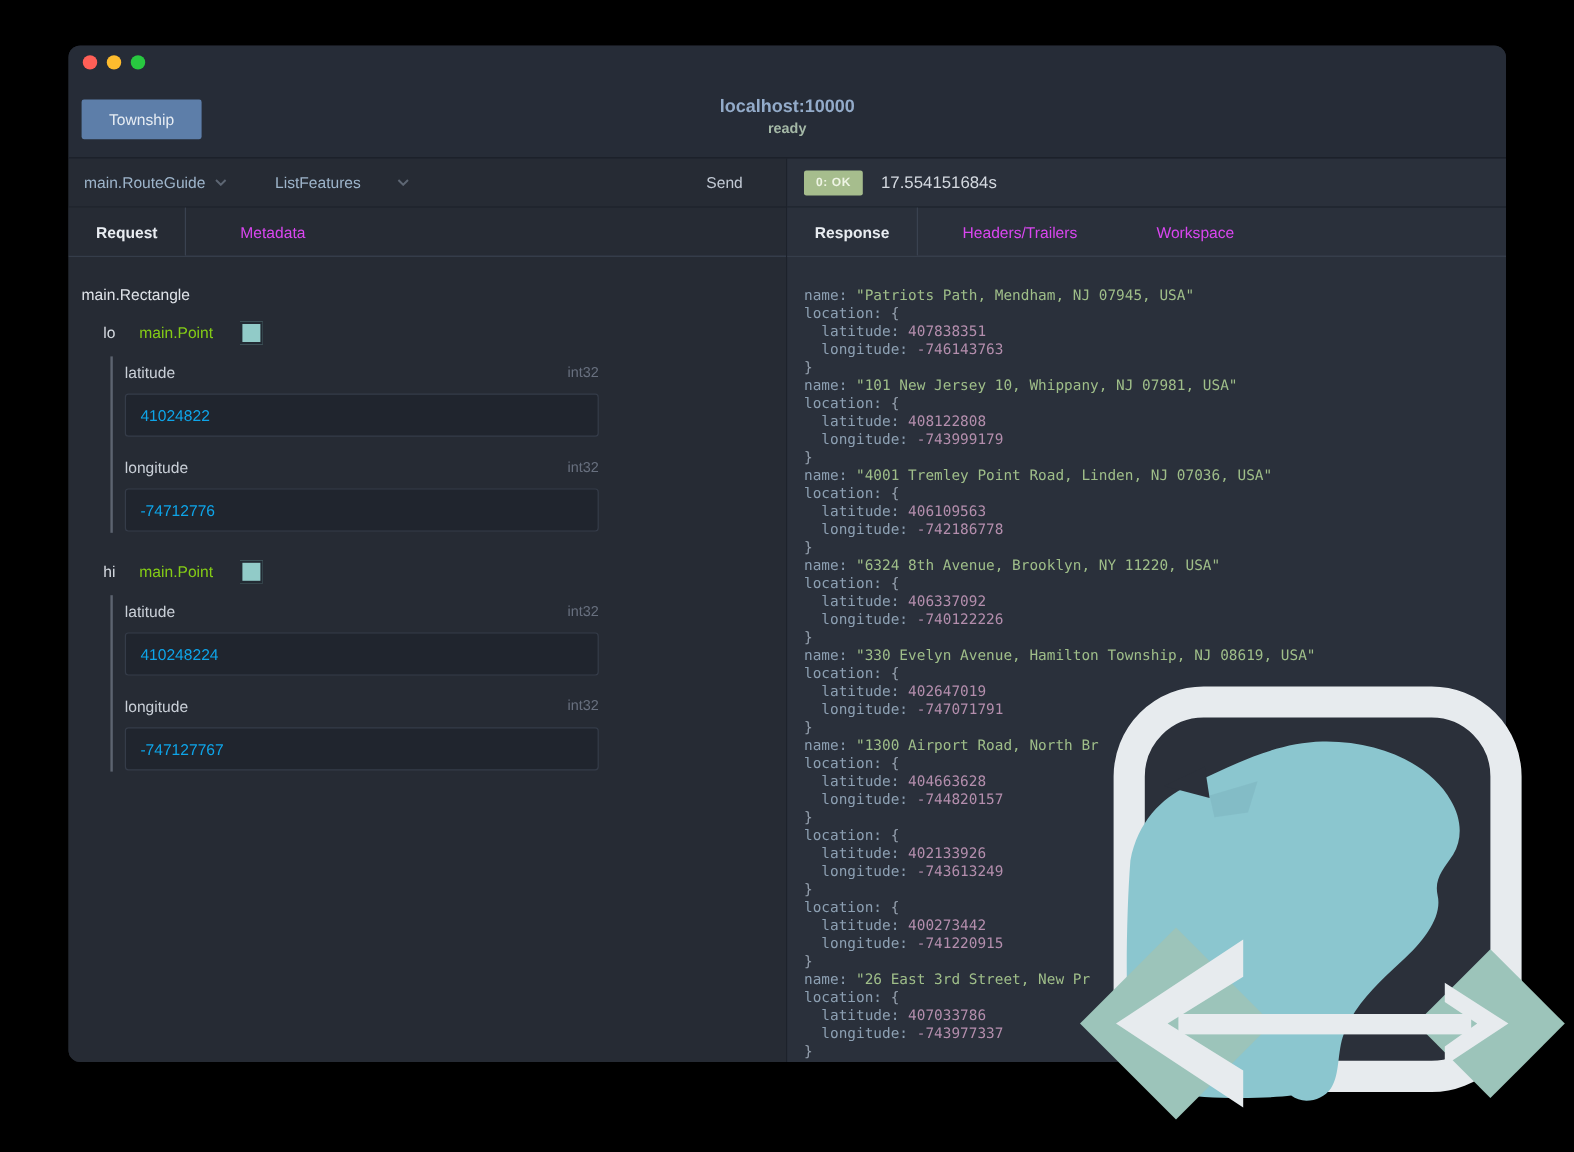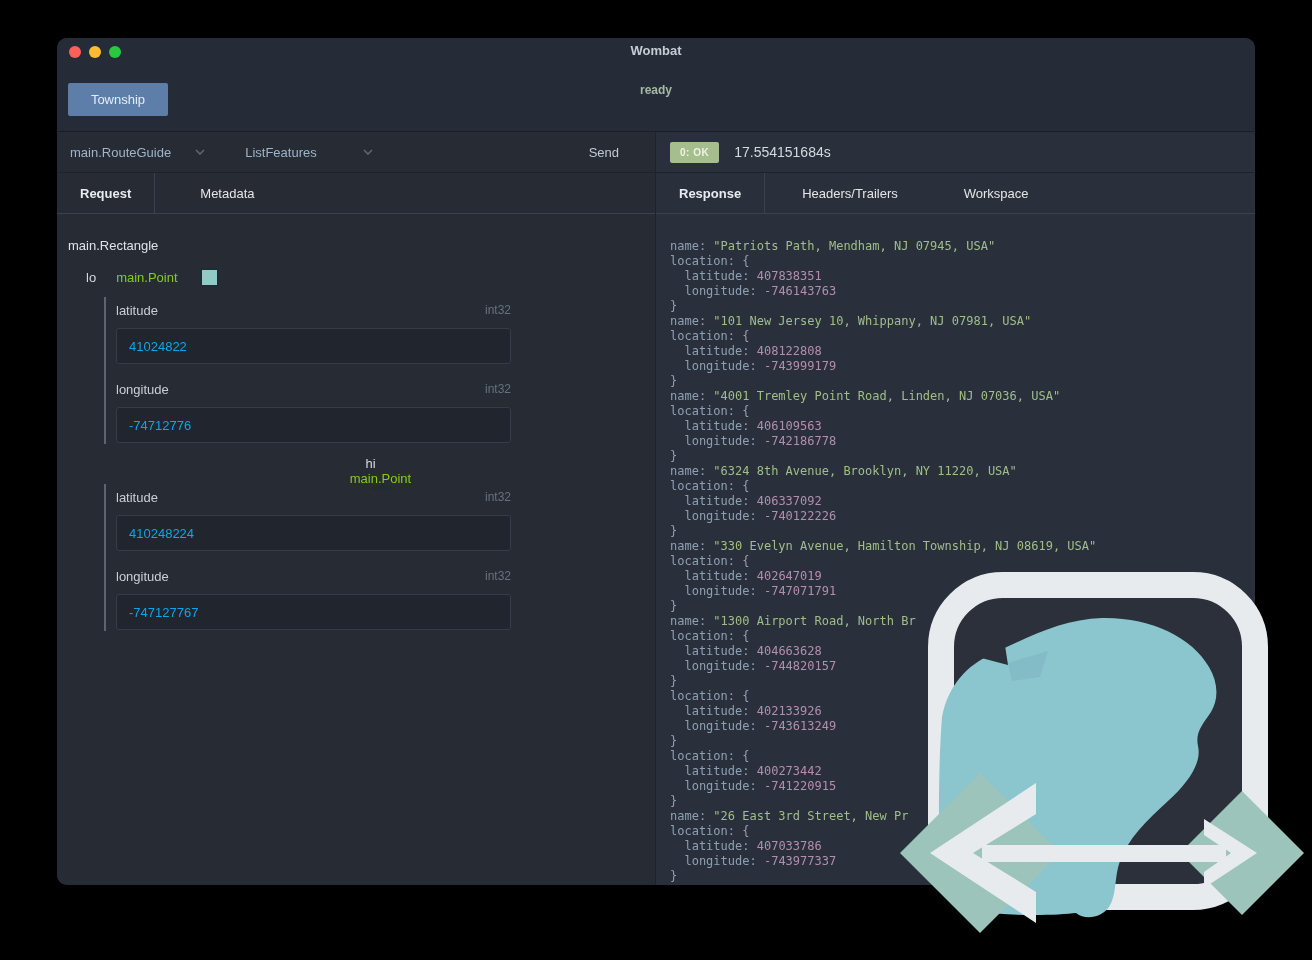--- a/index.html
+++ b/index.html
@@ -18,44 +18,44 @@
   .host{font-size:15px;font-weight:700;color:#93abc9;}
   .ready{font-size:12px;font-weight:600;color:#a4b8a6;margin-top:3px;}
   
   .main{display:flex;height:754px;}
   .panel{width:599px;box-sizing:border-box;}
   .panel.left{background:#262b34;border-right:1px solid #1d222b;}
   .panel.right{background:#2a303b;}
   .toolbar{height:41px;display:flex;align-items:center;border-bottom:1px solid #1d222b;box-sizing:border-box;}
   .panel.left .toolbar{padding:0 36px 0 13px;}
   .panel.right .toolbar{padding:0 14px;}
-  .svc{font-size:13px;color:#9db4ca;cursor:pointer;display:flex;align-items:center;gap:24px;}
+  .svc{font-size:13px;color:#9db4ca;cursor:pointer;display:flex;align-items:center;gap:8px;}
   .method{margin-left:40px;}
   .chev{width:10px;height:6px;}
   .send{margin-left:auto;font-size:13px;color:#c2c9d4;cursor:pointer;}
   .badge{font-size:10px;font-weight:700;letter-spacing:.5px;color:#eef4e4;background:#a6bd8d;
     padding:5px 10px;border-radius:2px;}
   .duration{font-size:14px;color:#d4d9e0;margin-left:15px;}
   .tabbar{height:41px;display:flex;align-items:stretch;border-bottom:1px solid #3a4250;box-sizing:border-box;}
-  .tab{display:flex;align-items:center;padding:0 23px;font-size:13px;color:#e5e5e5;cursor:pointer;}
+  .tab{display:flex;align-items:center;padding:0 23px;font-size:13px;color:#d946ef;cursor:pointer;}
   .tab.active{color:#e8ecf1;font-weight:700;border-right:1px solid #3a4250;}
   .panel.left .tab.active{background:#262b34;}
   .panel.right .tab.active{background:#2a303b;}
   .tab.m1{margin-left:22px;}
   .tab.m2{margin-left:14px;}
   .tab.m3{margin-left:20px;}
   
   .form{padding:24px 0 0 11px;}
   .msg-title{font-size:13px;color:#dfe3e9;margin-bottom:16px;}
   .field-row{display:flex;align-items:center;margin-left:18px;height:17px;margin-bottom:11px;}
   .field-name{font-size:13px;color:#d6dbe1;}
   .field-type{font-size:13px;color:#84cc16;margin-left:20px;}
   .checkbox{width:15px;height:15px;background:#91cbc8;border:2px solid #222a33;margin-left:22px;cursor:pointer;}
-  .group{margin-left:36px;border-left:2px solid #5d6470;padding:6px 0 1px 10px;width:395px;}
-  .group + .field-row{margin-top:12px;flex-direction:column;}
+  .group{margin-left:24px;border-left:2px solid #5d6470;padding:6px 0 1px 10px;width:395px;}
+  .group + .field-row{margin-top:24px;}
   .lbl-row{display:flex;justify-content:space-between;align-items:center;height:14px;}
   .lbl{font-size:13px;color:#c9cfd7;}
   .ptype{font-size:12px;color:#68707f;}
   .tinput{display:block;box-sizing:border-box;width:395px;height:36px;margin-top:11px;background:#20252e;
     border:1px solid #353c49;border-radius:3px;color:#0ea5e9;font-size:13px;padding:0 12px;
     font-family:"Liberation Sans",sans-serif;outline:none;}
   .lbl-row.second{margin-top:18px;gap:33px;}
   
   .response{margin:0;padding:25px 14px 0;font-family:"DejaVu Sans Mono",monospace;font-size:12px;
     line-height:15px;white-space:pre;color:#95a0ae;overflow:hidden;height:672px;box-sizing:border-box;}
@@ -68,24 +68,24 @@
 
 <div class="window">
 
   <div class="header">
     <div class="titlebar">
       <div class="lights">
         <span class="light" style="background:#ff5f57"></span>
         <span class="light" style="background:#febc2e"></span>
         <span class="light" style="background:#28c840"></span>
       </div>
-      <div class="win-title">Wombat</div>
     </div>
     <button class="ws-btn">Township</button>
     <div class="host-block">
+      <div class="host">localhost:10000</div>
       <div class="ready">ready</div>
     </div>
   </div>
 
   <div class="main">
 
     <div class="panel left">
       <div class="toolbar">
         <span class="svc">
           <span>main.RouteGuide</span>

